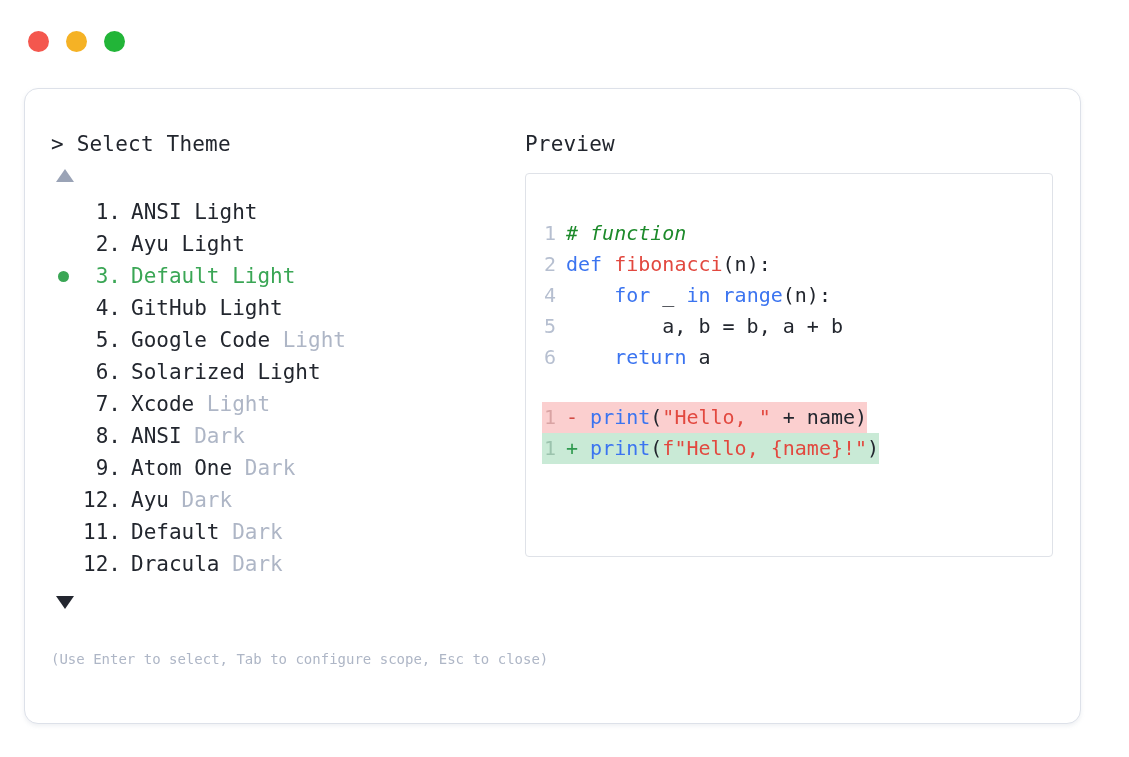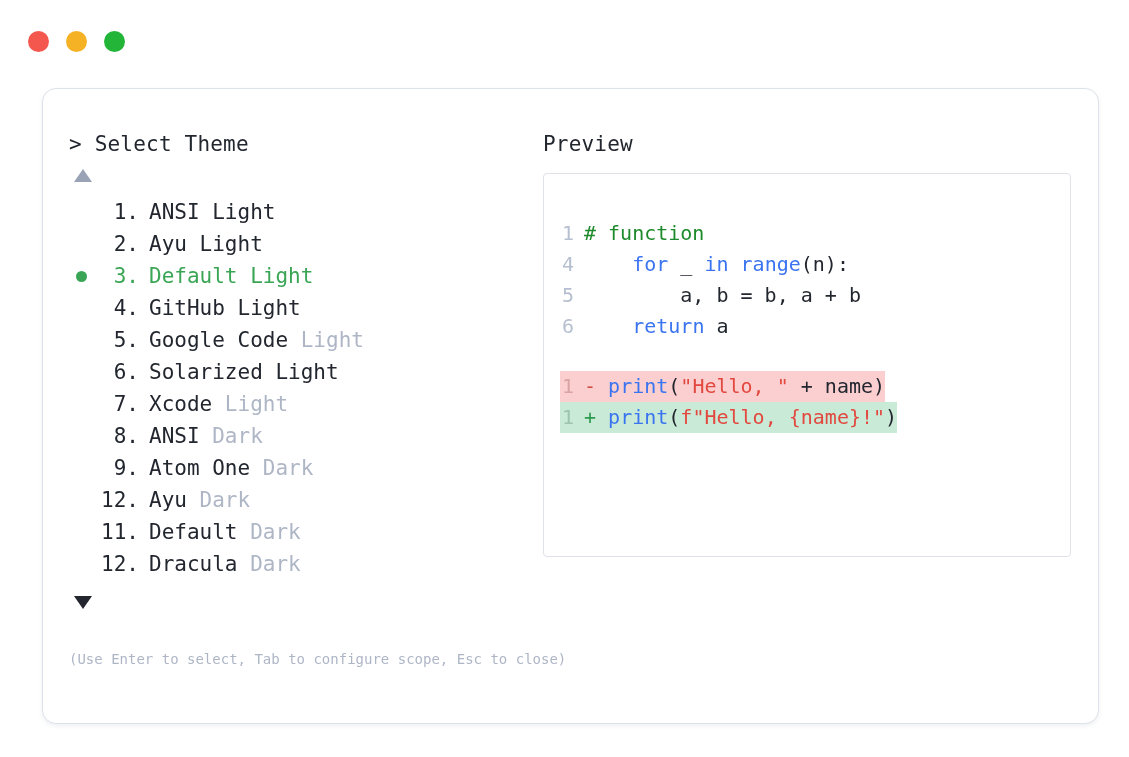--- a/index.html
+++ b/index.html
@@ -27,21 +27,21 @@
     height: 21px;
     border-radius: 50%;
   }
   .dot-close   { background: #f4574e; }
   .dot-minimize{ background: #f5b225; }
   .dot-zoom    { background: #22b538; }
 
   
   .card {
     position: absolute;
-    left: 42px;
+    left: 24px;
     top: 88px;
     width: 1057px;
     height: 636px;
     box-sizing: border-box;
     background: #ffffff;
     border: 1.5px solid #dde1e9;
     border-radius: 14px;
     box-shadow: 0 2px 4px rgba(150,160,180,.16);
   }
 
@@ -140,21 +140,21 @@
     white-space: pre;
     color: #22262e;
   }
   .ln {
     color: #b6bfd0;
     display: inline-block;
     width: 14px;
     text-align: right;
     margin-right: 10px;
   }
-  .tok-comment { color: #1d8a2b; }
+  .tok-comment { color: #1d8a2b; font-style: italic; }
   .tok-kw      { color: #3b74f0; }
   .tok-fn      { color: #e2483f; }
   .tok-str     { color: #e2483f; }
   .tok-plain   { color: #22262e; }
 
   .diff-block { margin-top: 29px; }
   .diff-line  {
     font-size: 20px;
     line-height: 31px;
     white-space: pre;
@@ -211,20 +211,21 @@
 
       <div class="arrow arrow-down"></div>
     </div>
 
     <div class="col-right">
       <div class="panel-title">Preview</div>
 
       <div class="preview-box">
         <div id="code-block">
             <div class="code-line"><span class="ln">1</span><span class="tok-comment"># function</span></div>
+            <div class="code-line"><span class="ln">2</span><span class="tok-kw">def </span><span class="tok-fn">fibonacci</span><span class="tok-plain">(n):</span></div>
             <div class="code-line"><span class="ln">4</span><span class="tok-plain">    </span><span class="tok-kw">for</span><span class="tok-plain"> _ </span><span class="tok-kw">in</span><span class="tok-plain"> </span><span class="tok-kw">range</span><span class="tok-plain">(n):</span></div>
             <div class="code-line"><span class="ln">5</span><span class="tok-plain">        a, b = b, a + b</span></div>
             <div class="code-line"><span class="ln">6</span><span class="tok-plain">    </span><span class="tok-kw">return</span><span class="tok-plain"> a</span></div>
           </div>
         <div class="diff-block" id="diff-block">
             <div class="diff-line diff-del"><span class="ln">1</span><span class="sign-del">-</span><span class="tok-plain"> </span><span class="tok-kw">print</span><span class="tok-plain">(</span><span class="tok-str">"Hello, "</span><span class="tok-plain"> + name)</span></div>
             <div class="diff-line diff-add"><span class="ln">1</span><span class="sign-add">+</span><span class="tok-plain"> </span><span class="tok-kw">print</span><span class="tok-plain">(</span><span class="tok-str">f"Hello, {name}!"</span><span class="tok-plain">)</span></div>
           </div>
       </div>
     </div>

